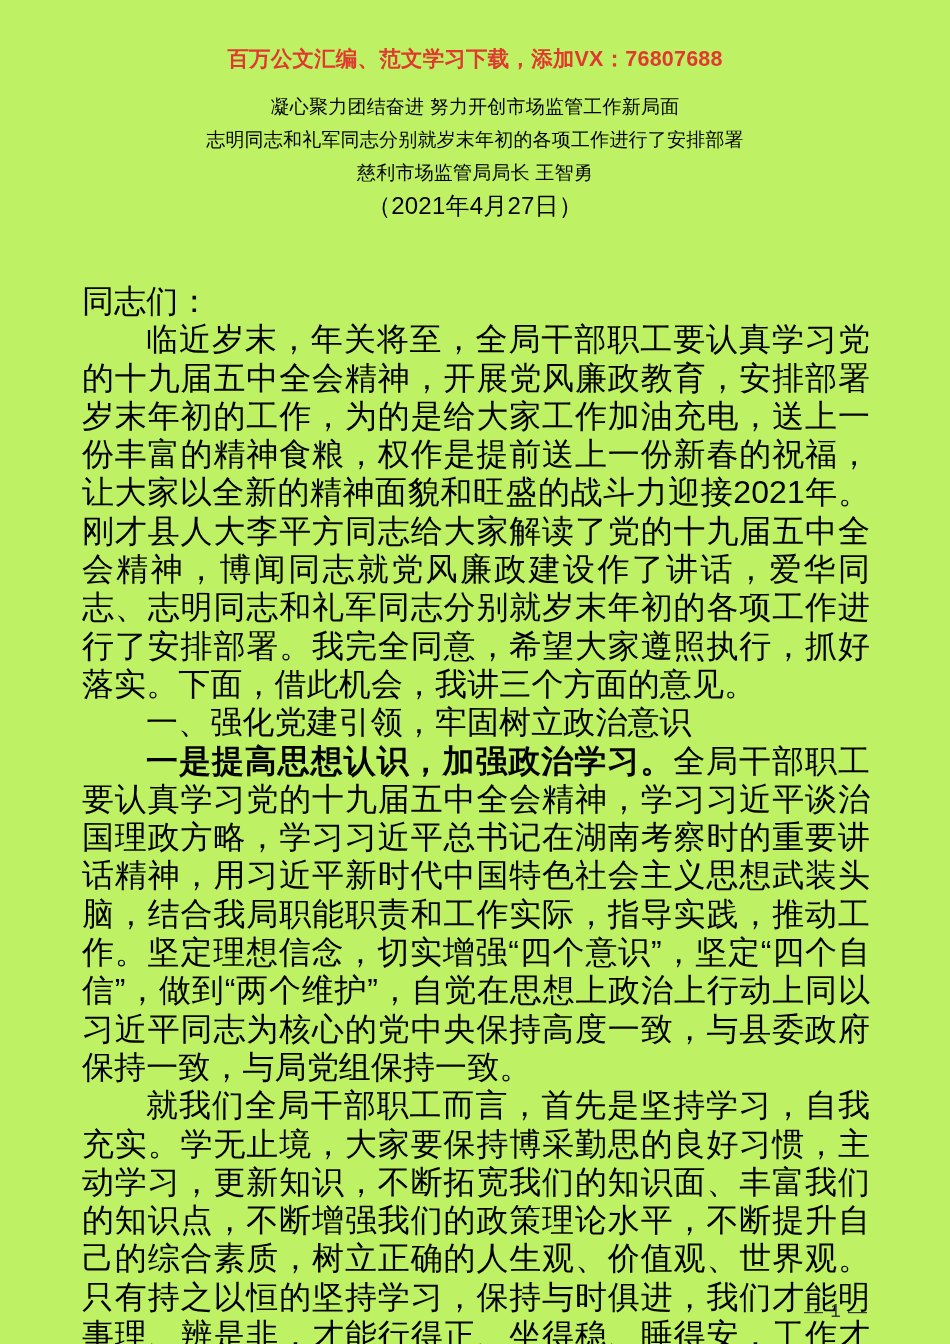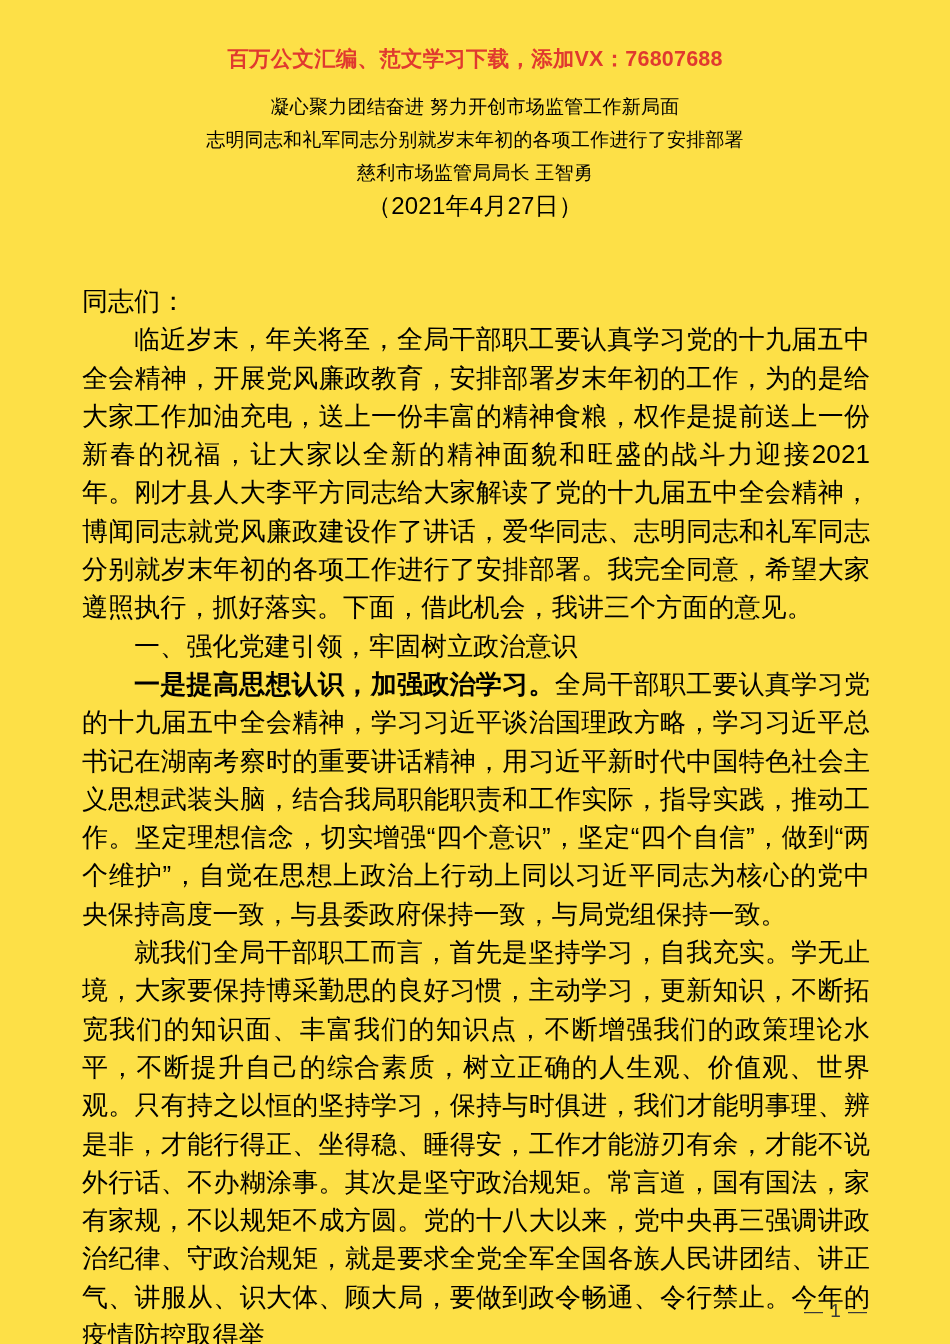--- a/index.html
+++ b/index.html
@@ -8,21 +8,21 @@
     background: #ffffff;
   }
   body {
     font-family: "Liberation Sans", "DejaVu Sans", sans-serif;
     color: #000000;
   }
   .page {
     position: relative;
     width: 950px;
     height: 1344px;
-    background: #fde047;
+    background: #bef264;
     overflow: hidden;
     box-sizing: border-box;
   }
 
   
   .promo {
     position: absolute;
     top: 44px;
     left: 0;
     width: 950px;
@@ -56,21 +56,21 @@
   }
 
   
   .body-block {
     position: absolute;
     top: 282px;
     left: 82px;
     width: 788px;
   }
   .para {
-    font-size: 26px;
+    font-size: 32px;
     line-height: 38.3px;
     text-align: justify;
     text-align-last: left;
     text-justify: inter-character;
     margin: 0;
     color: #000;
     letter-spacing: 0.1px;
   }
   .para.indent {
     text-indent: 2em;

